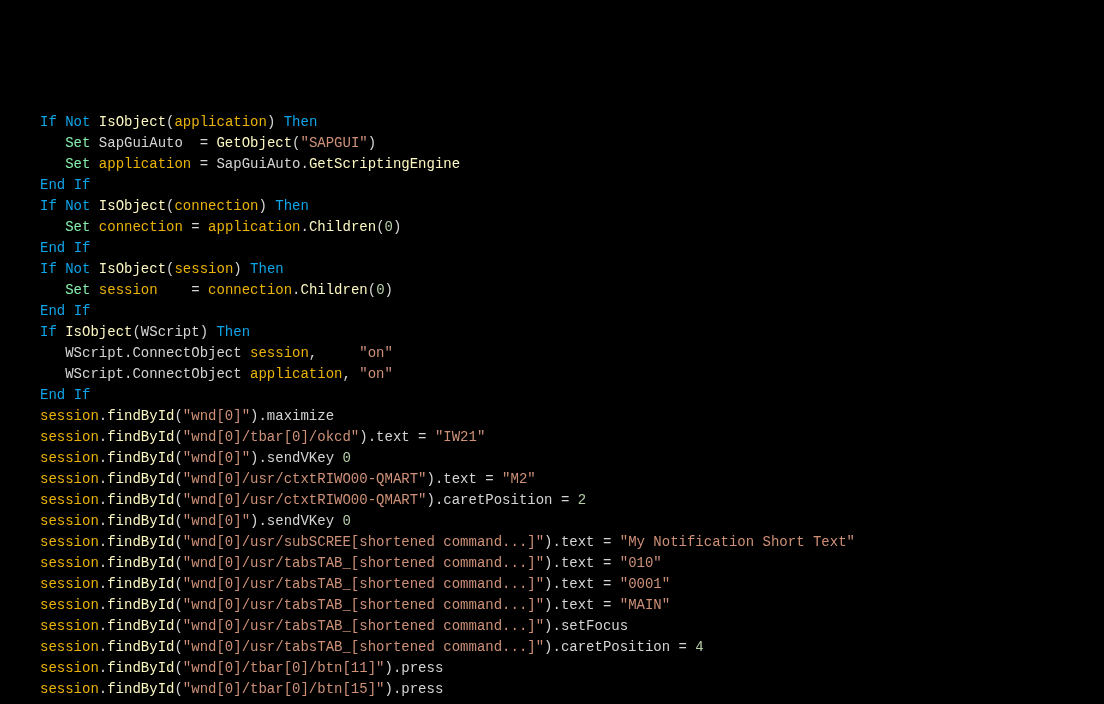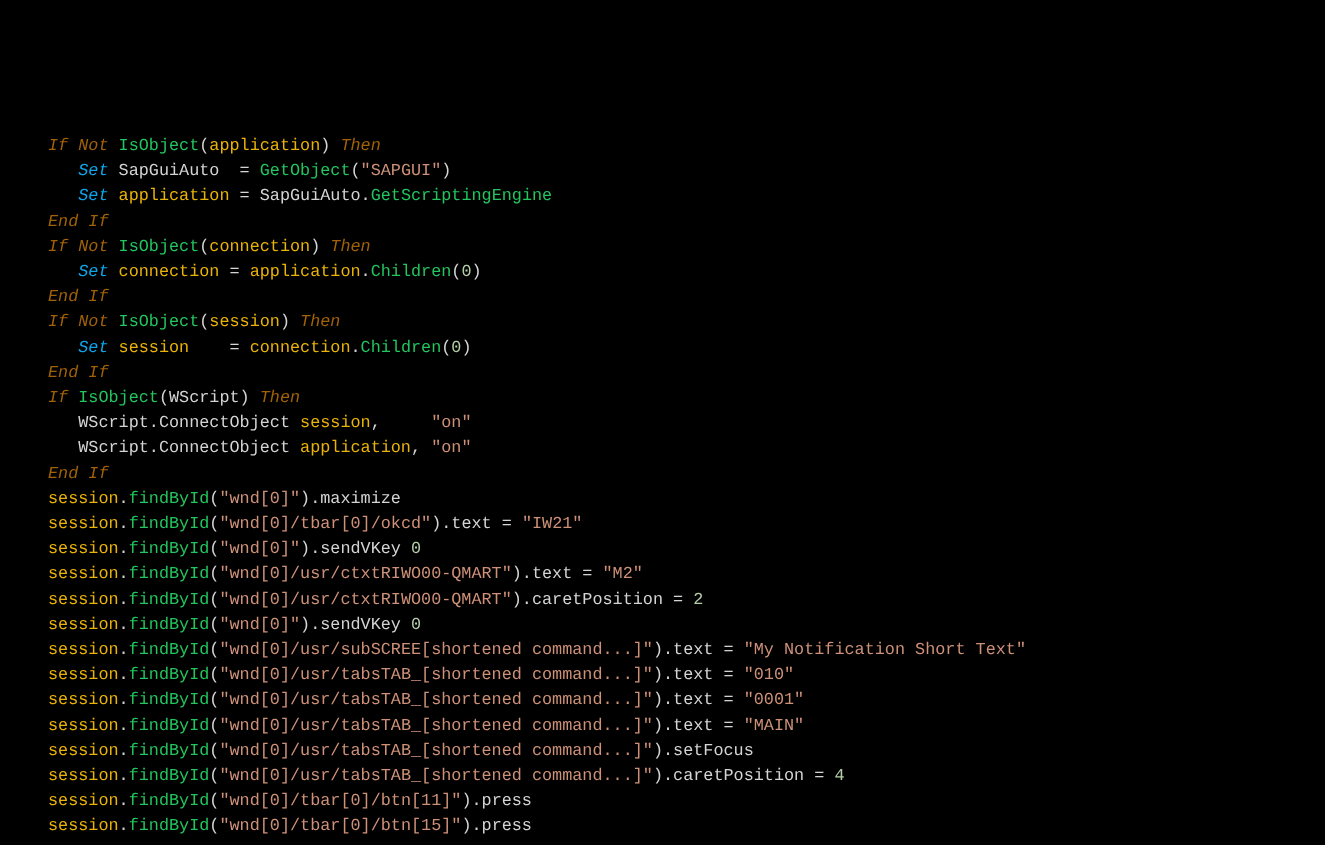--- a/index.html
+++ b/index.html
@@ -5,24 +5,24 @@
     * { margin: 0; padding: 0; box-sizing: border-box; }
     body {
       background: #000000;
       font-family: 'Consolas', 'Monaco', 'Courier New', monospace;
       font-size: 14px;
       line-height: 21px;
       padding: 28px 40px;
       color: #d4d4d4;
       white-space: pre;
     }
-    .kw-red { color: #a16207; font-style: italic; }
-    .kw-teal { color: #0ea5e9; font-style: italic; }
+    .kw-red { color: #0ea5e9; }
+    .kw-teal { color: #86efac; }
     .kw-blue { color: #eab308; }
-    .fn-yellow { color: #22c55e; }
+    .fn-yellow { color: #fef9c3; }
     .str { color: #ce9178; }
     .num { color: #b5cea8; }
     .plain { color: #d4d4d4; }
     .line { display: block; }
   </style>
 </head>
 <body>
 
 
 

